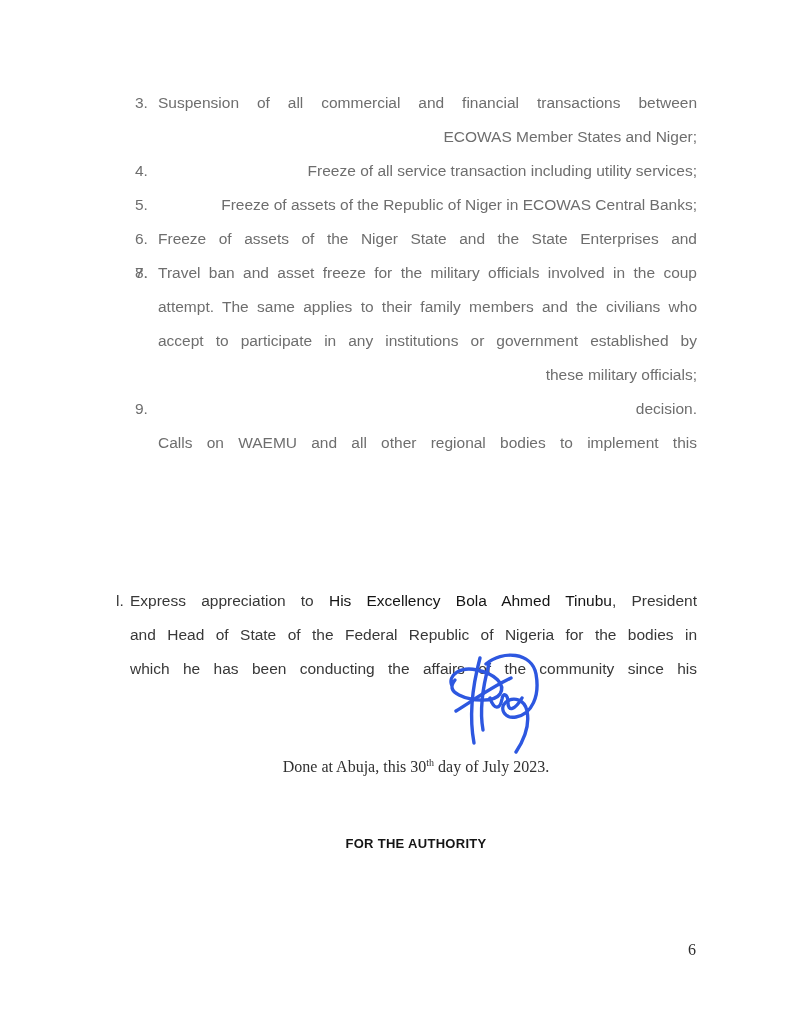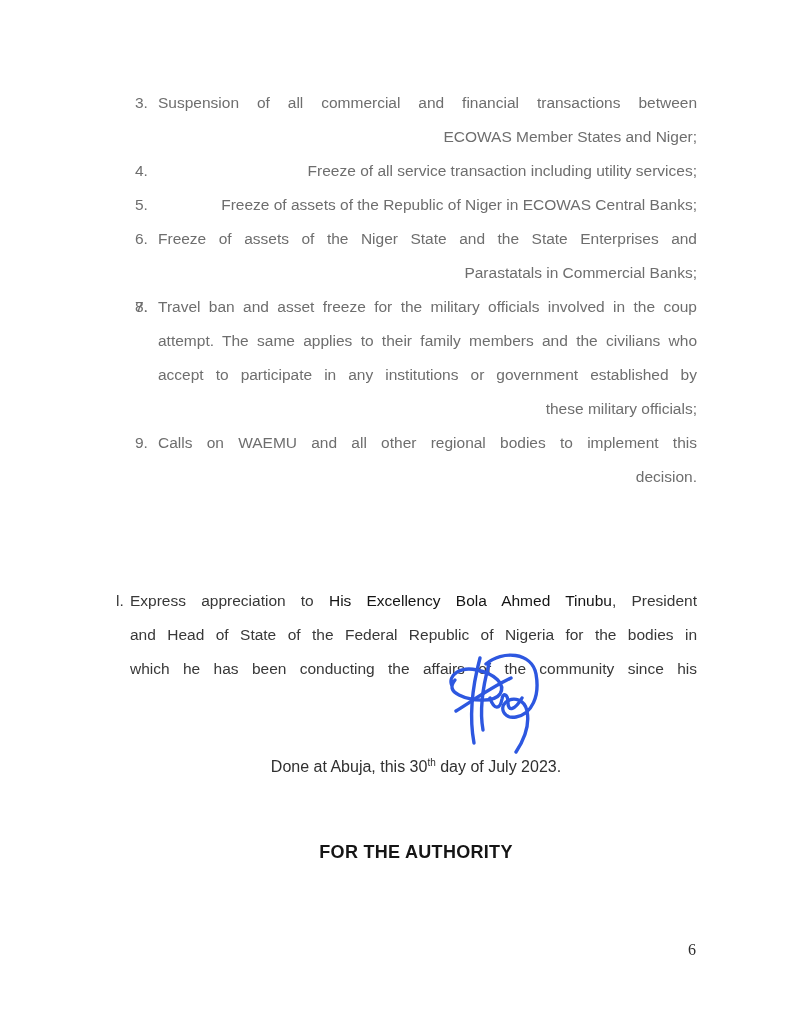--- a/index.html
+++ b/index.html
@@ -15,24 +15,24 @@
   .item .marker{position:absolute;left:-23px;top:0;color:#6e6e6e;}
   .line{text-align:right;}
   .line.j{text-align:justify;text-align-last:justify;}
   
   .appreciation{position:absolute;left:130px;top:584px;width:567px;color:#383838;font-size:15.5px;line-height:34px;}
   .appreciation .marker{position:absolute;left:-14px;top:0;color:#383838;}
   .appreciation b{color:#141414;font-weight:normal;}
   
   .signature{position:absolute;left:444px;top:646px;width:112px;height:112px;pointer-events:none;}
   
-  .dateline{position:absolute;left:135px;top:754px;width:562px;text-align:center;color:#303030;font-size:16px;line-height:26px;}
+  .dateline{position:absolute;left:135px;top:754px;width:562px;text-align:center;color:#303030;font-size:16px;line-height:26px;font-family:Liberation Serif, serif;}
   .dateline sup{font-size:10px;line-height:0;vertical-align:super;}
   
-  .authority{position:absolute;left:135px;top:831px;width:562px;text-align:center;color:#151515;font-size:18px;font-weight:bold;letter-spacing:0.3px;line-height:26px;margin-top:8px;}
+  .authority{position:absolute;left:135px;top:831px;width:562px;text-align:center;color:#151515;font-size:13px;font-weight:bold;letter-spacing:0.3px;line-height:26px;}
   
   .pagenum{position:absolute;left:680px;top:939px;width:24px;text-align:center;color:#2e2e2e;font-size:16px;font-family:"Liberation Serif", serif;line-height:22px;}
 </style>
 </head>
 <body>
 
 <div class="page">
 
   <div class="list">
 
@@ -48,39 +48,38 @@
     </div>
 
     <div class="item">
       <span class="marker">5.</span>
       <div class="line">Freeze of assets of the Republic of Niger in ECOWAS Central Banks;</div>
     </div>
 
     <div class="item">
       <span class="marker">6.</span>
       <div class="line j">Freeze of assets of the Niger State and the State Enterprises and</div>
-      <div class="line">Parastatals in Commercial Banks;</div>
     </div>
 
     <div class="item">
       <span class="marker">7.</span>
     </div>
 
     <div class="item">
       <span class="marker">8.</span>
       <div class="line j">Travel ban and asset freeze for the military officials involved in the coup</div>
       <div class="line j">attempt. The same applies to their family members and the civilians who</div>
       <div class="line j">accept to participate in any institutions or government established by</div>
       <div class="line">these military officials;</div>
     </div>
 
     <div class="item">
       <span class="marker">9.</span>
+      <div class="line">decision.</div>
       <div class="line j">Calls on WAEMU and all other regional bodies to implement this</div>
-      <div class="line">decision.</div>
     </div>
 
   </div>
 
   <div class="appreciation">
     <span class="marker">l.</span>
     <div class="line j"><span>Express appreciation to </span><b>His Excellency Bola Ahmed Tinubu</b><span>, President</span></div>
     <div class="line j">and Head of State of the Federal Republic of Nigeria for the bodies in</div>
     <div class="line j">which he has been conducting the affairs of the community since his</div>
   </div>

